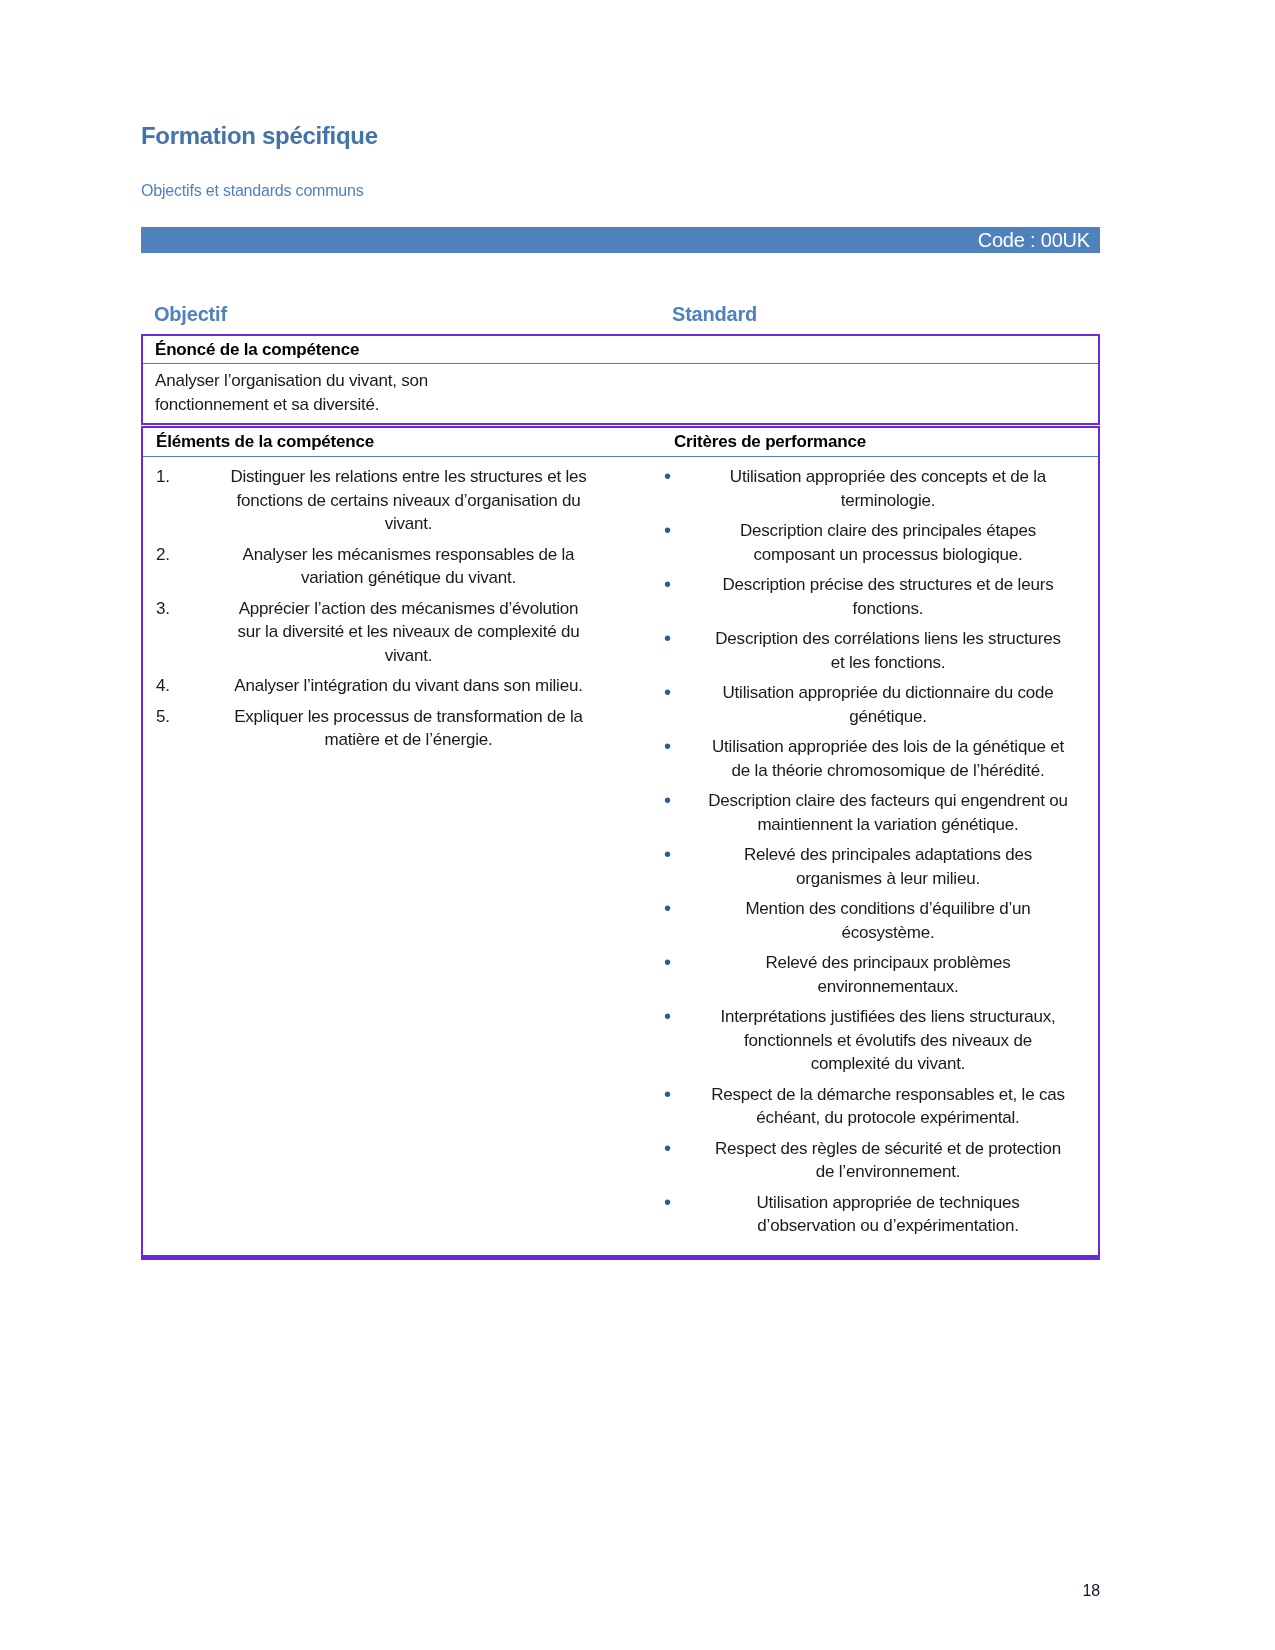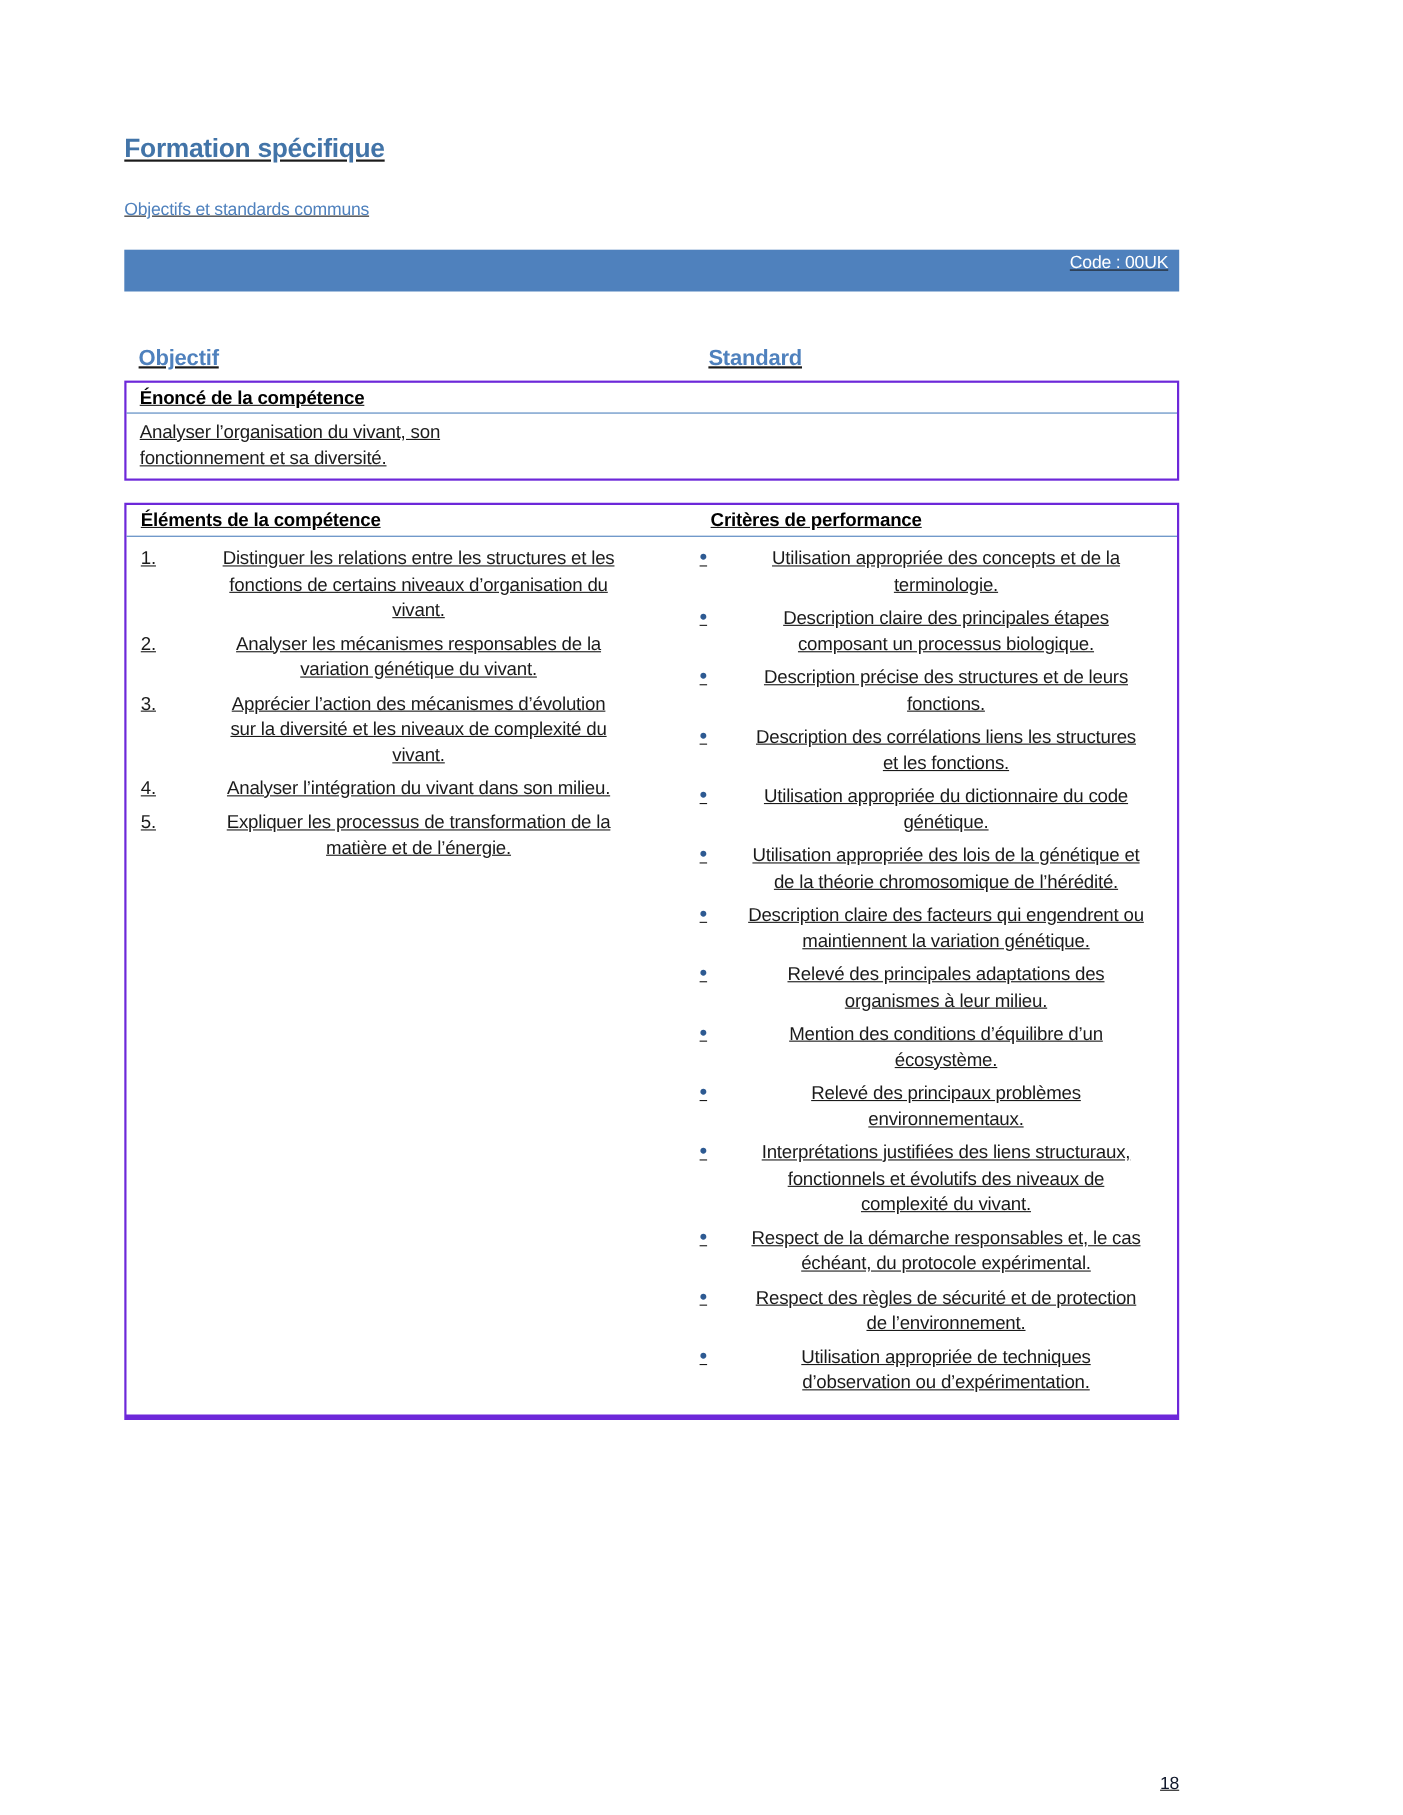--- a/index.html
+++ b/index.html
@@ -6,46 +6,45 @@
   html, body {
     background: #ffffff;
     width: 1275px;
     height: 1650px;
     font-family: "Liberation Sans", sans-serif;
     color: #1a1a1a;
     letter-spacing: -0.2px;
   }
   .content {
     position: absolute;
-    left: 113px;
+    left: 141px;
     top: 0;
     width: 959px;
-    text-decoration: underline;
   }
   .h1 {
     margin-top: 122px;
     font-size: 24px;
     font-weight: bold;
     color: #4274a8;
     letter-spacing: -0.3px;
   }
   .h2 {
     margin-top: 32px;
     font-size: 16px;
     font-weight: normal;
     color: #4f81bd;
   }
   .code-bar {
     margin-top: 27px;
-    height: 38px;
+    height: 26px;
     background: #4f81bd;
     text-align: right;
     line-height: 26px;
     padding-right: 10px;
-    font-size: 16px;
+    font-size: 20px;
     color: #ffffff;
   }
   .col-titles {
     display: grid;
     grid-template-columns: 518px 1fr;
     padding-top: 6px;
     padding-bottom: 6px;
     margin-top: 44px;
   }
   .col-title {
@@ -66,21 +65,21 @@
     padding: 4px 12px 3px 12px;
     border-bottom: 1px solid #4f81bd;
   }
   .box-enonce .box-body {
     font-size: 17px;
     line-height: 23.5px;
     padding: 5px 12px 7px 12px;
     white-space: pre-line;
   }
   .box-main {
-    margin-top: 20px;
+    margin-top: 1px;
     border-bottom-width: 5px;
   }
   .cols-header {
     display: grid;
     grid-template-columns: 518px 1fr;
     border-bottom: 1px solid #4f81bd;
     padding-top: 4px;
     padding-bottom: 4px;
   }
   .cols-header .cell {

